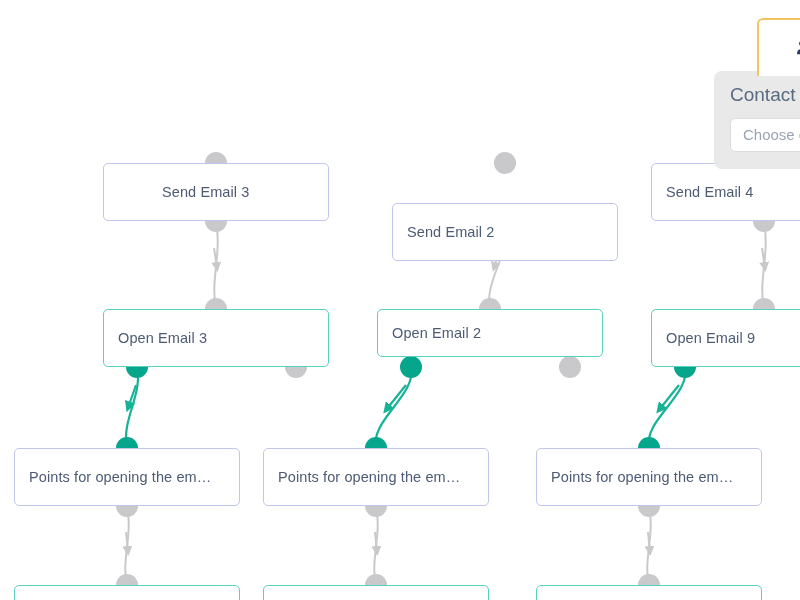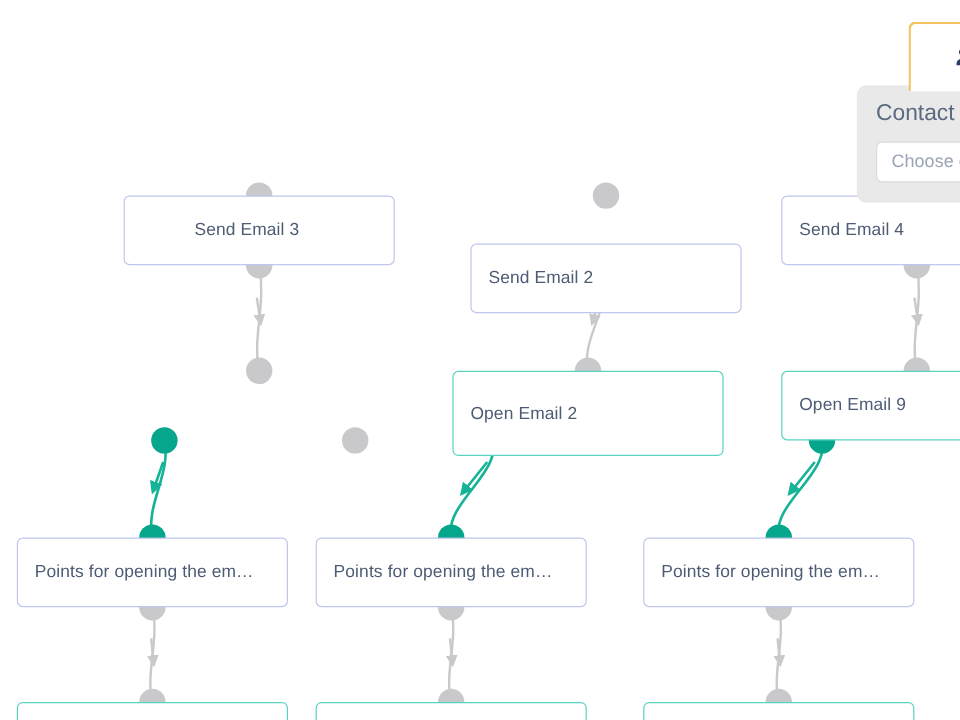--- a/index.html
+++ b/index.html
@@ -204,21 +204,24 @@
   <div class="node purple" style="left:103px; top:163px; width:226px; height:58px;padding-left:44px;">
     <span class="node-label">Send Email 3</span>
   </div>
   <div class="node purple" style="left:392px; top:163px; width:226px; height:58px;margin-top:40px;">
     <span class="node-label">Send Email 2</span>
   </div>
   <div class="node purple" style="left:651px; top:163px; width:226px; height:58px;">
     <span class="node-label">Send Email 4</span>
   </div>
 
-  <div class="node teal" style="left:377px; top:309px; width:226px; height:71px;">
+  <div class="node teal" style="left:103px; top:309px; width:226px; height:58px;">
+    <span class="node-label">Open Email 3</span>
+  </div>
+  <div class="node teal" style="left:377px; top:309px; width:226px; height:48px;">
     <span class="node-label">Open Email 2</span>
   </div>
   <div class="node teal" style="left:651px; top:309px; width:226px; height:58px;">
     <span class="node-label">Open Email 9</span>
   </div>
 
   <div class="node purple" style="left:14px; top:448px; width:226px; height:58px;">
     <span class="node-label">Points for opening the em…</span>
   </div>
   <div class="node purple" style="left:263px; top:448px; width:226px; height:58px;">

